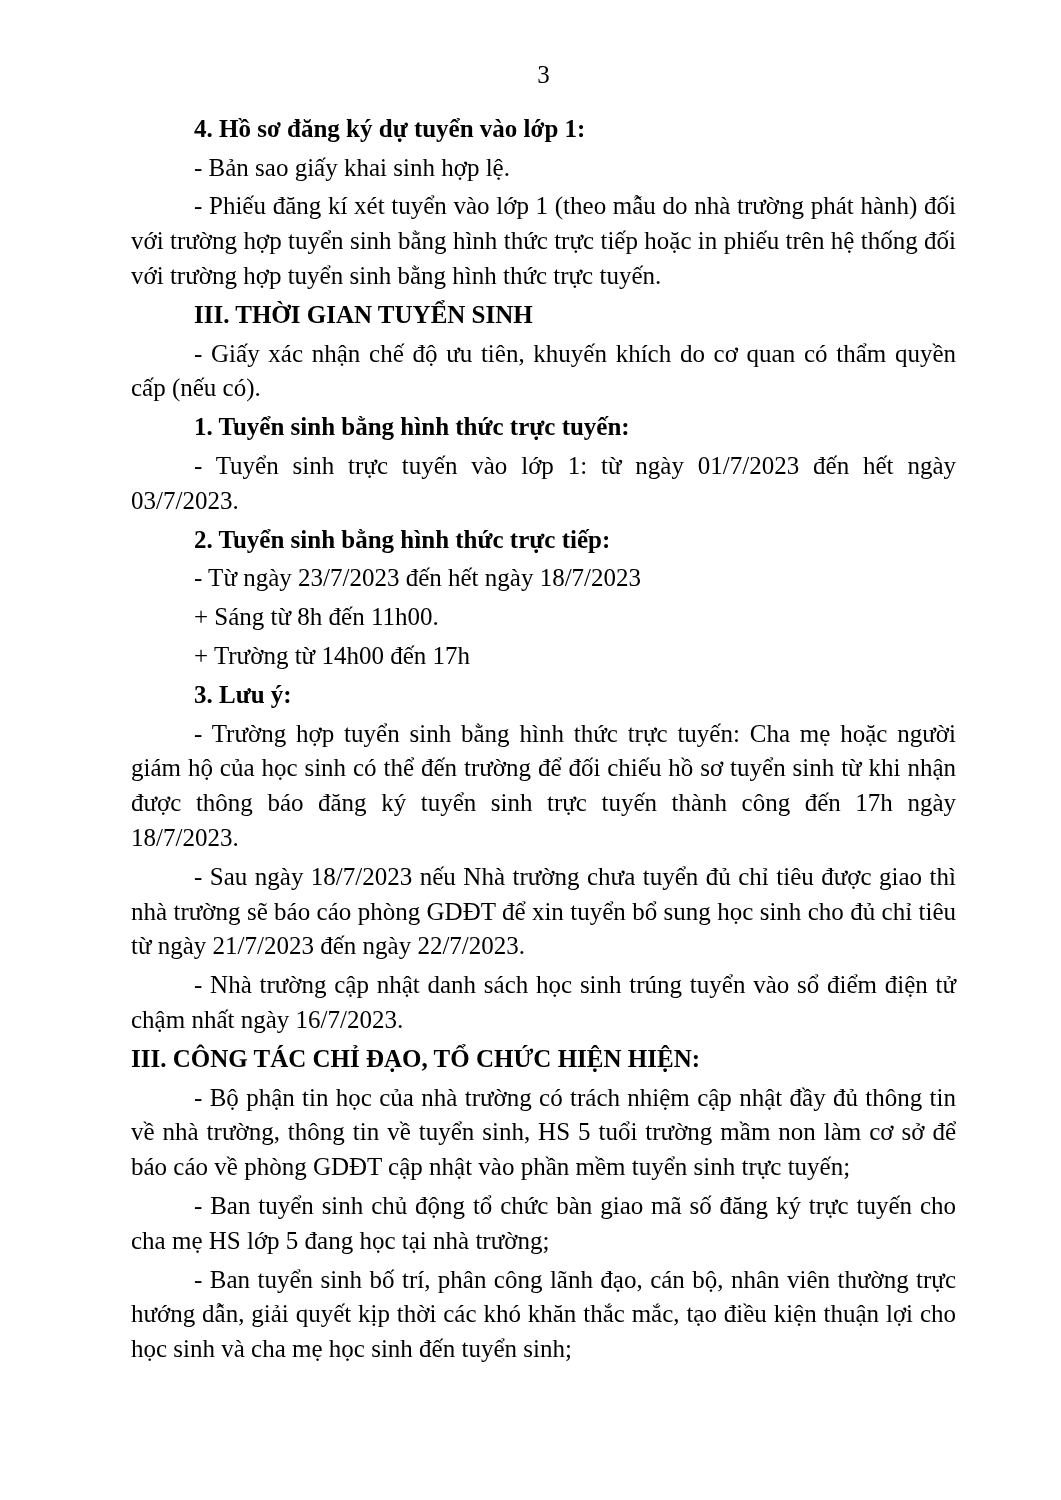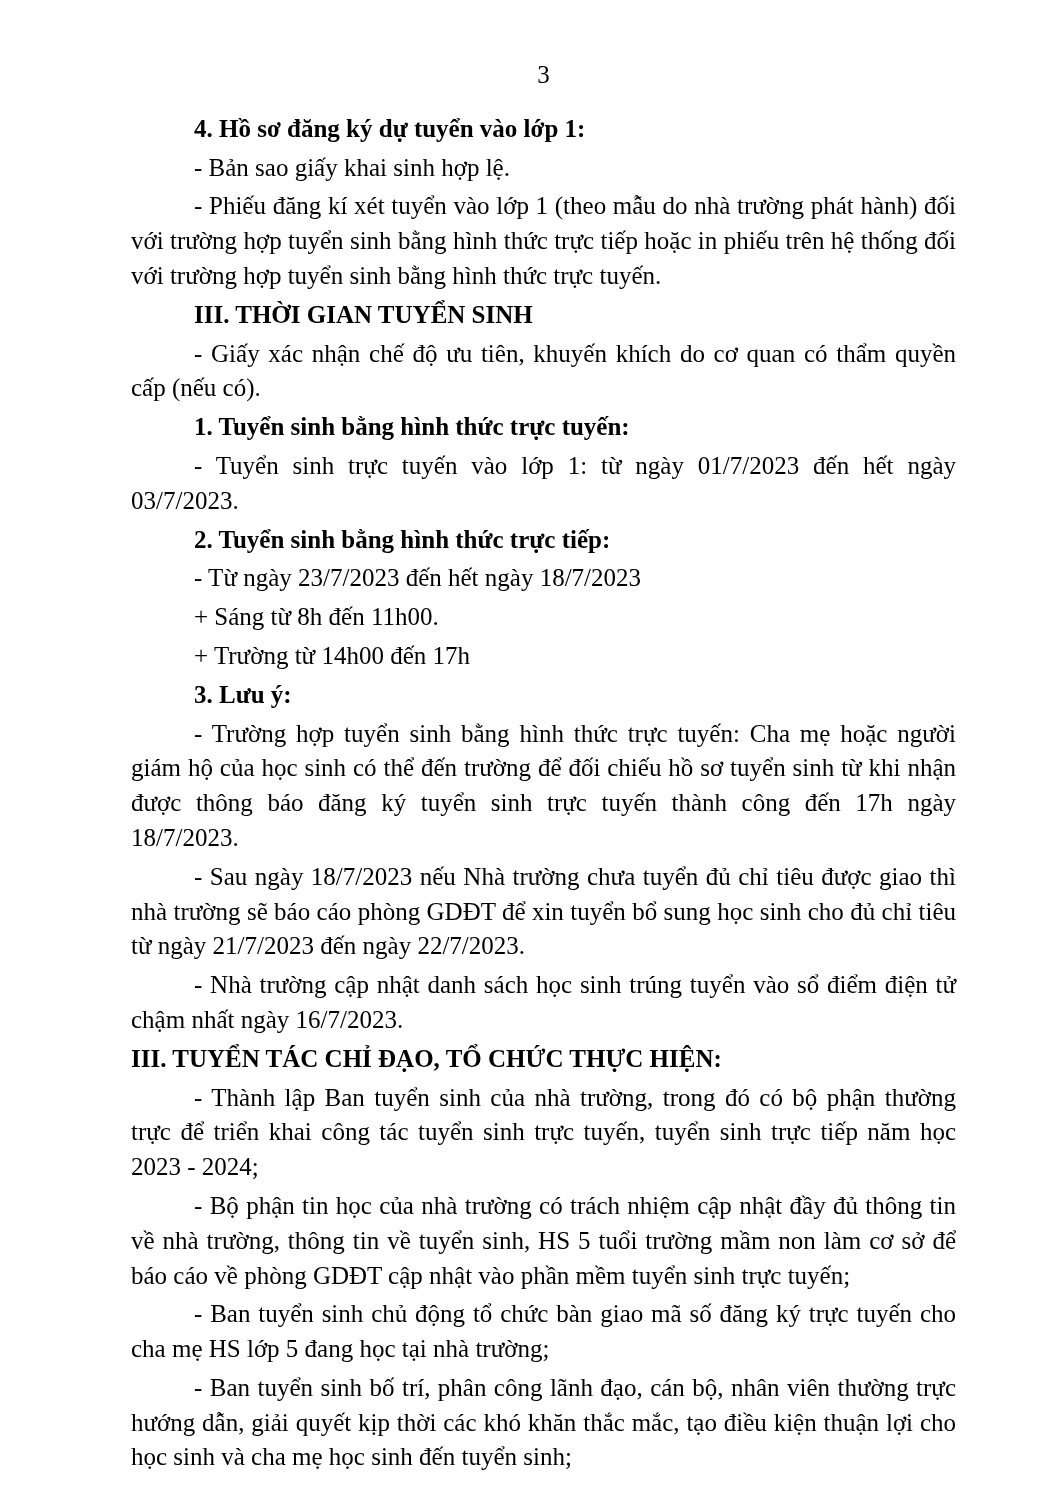--- a/index.html
+++ b/index.html
@@ -47,19 +47,18 @@
     <p class="para bold">1. Tuyển sinh bằng hình thức trực tuyến:</p>
     <p class="para">- Tuyển sinh trực tuyến vào lớp 1: từ ngày 01/7/2023 đến hết ngày 03/7/2023.</p>
     <p class="para bold">2. Tuyển sinh bằng hình thức trực tiếp:</p>
     <p class="para">- Từ ngày 23/7/2023 đến hết ngày 18/7/2023</p>
     <p class="para">+ Sáng từ 8h đến 11h00.</p>
     <p class="para">+ Trường từ 14h00 đến 17h</p>
     <p class="para bold">3. Lưu ý:</p>
     <p class="para">- Trường hợp tuyển sinh bằng hình thức trực tuyến: Cha mẹ hoặc người giám hộ của học sinh có thể đến trường để đối chiếu hồ sơ tuyển sinh từ khi nhận được thông báo đăng ký tuyển sinh trực tuyến thành công đến 17h ngày 18/7/2023.</p>
     <p class="para">- Sau ngày 18/7/2023 nếu Nhà trường chưa tuyển đủ chỉ tiêu được giao thì nhà trường sẽ báo cáo phòng GDĐT để xin tuyển bổ sung học sinh cho đủ chỉ tiêu từ ngày 21/7/2023 đến ngày 22/7/2023.</p>
     <p class="para">- Nhà trường cập nhật danh sách học sinh trúng tuyển vào sổ điểm điện tử chậm nhất ngày 16/7/2023.</p>
-    <p class="para bold flush">III. TUYỂN TÁC CHỈ ĐẠO, TỔ CHỨC THỰC HIỆN:</p>
-    <p class="para">- Thành lập Ban tuyển sinh của nhà trường, trong đó có bộ phận thường trực để triển khai công tác tuyển sinh trực tuyến, tuyển sinh trực tiếp năm học 2023 - 2024;</p>
+    <p class="para bold flush">III. CÔNG TÁC CHỈ ĐẠO, TỔ CHỨC HIỆN HIỆN:</p>
     <p class="para">- Bộ phận tin học của nhà trường có trách nhiệm cập nhật đầy đủ thông tin về nhà trường, thông tin về tuyển sinh, HS 5 tuổi trường mầm non làm cơ sở để báo cáo về phòng GDĐT cập nhật vào phần mềm tuyển sinh trực tuyến;</p>
     <p class="para">- Ban tuyển sinh chủ động tổ chức bàn giao mã số đăng ký trực tuyến cho cha mẹ HS lớp 5 đang học tại nhà trường;</p>
     <p class="para">- Ban tuyển sinh bố trí, phân công lãnh đạo, cán bộ, nhân viên thường trực hướng dẫn, giải quyết kịp thời các khó khăn thắc mắc, tạo điều kiện thuận lợi cho học sinh  và cha mẹ học sinh đến tuyển sinh;</p>
   </div>
 </div>
 
 </body></html>

